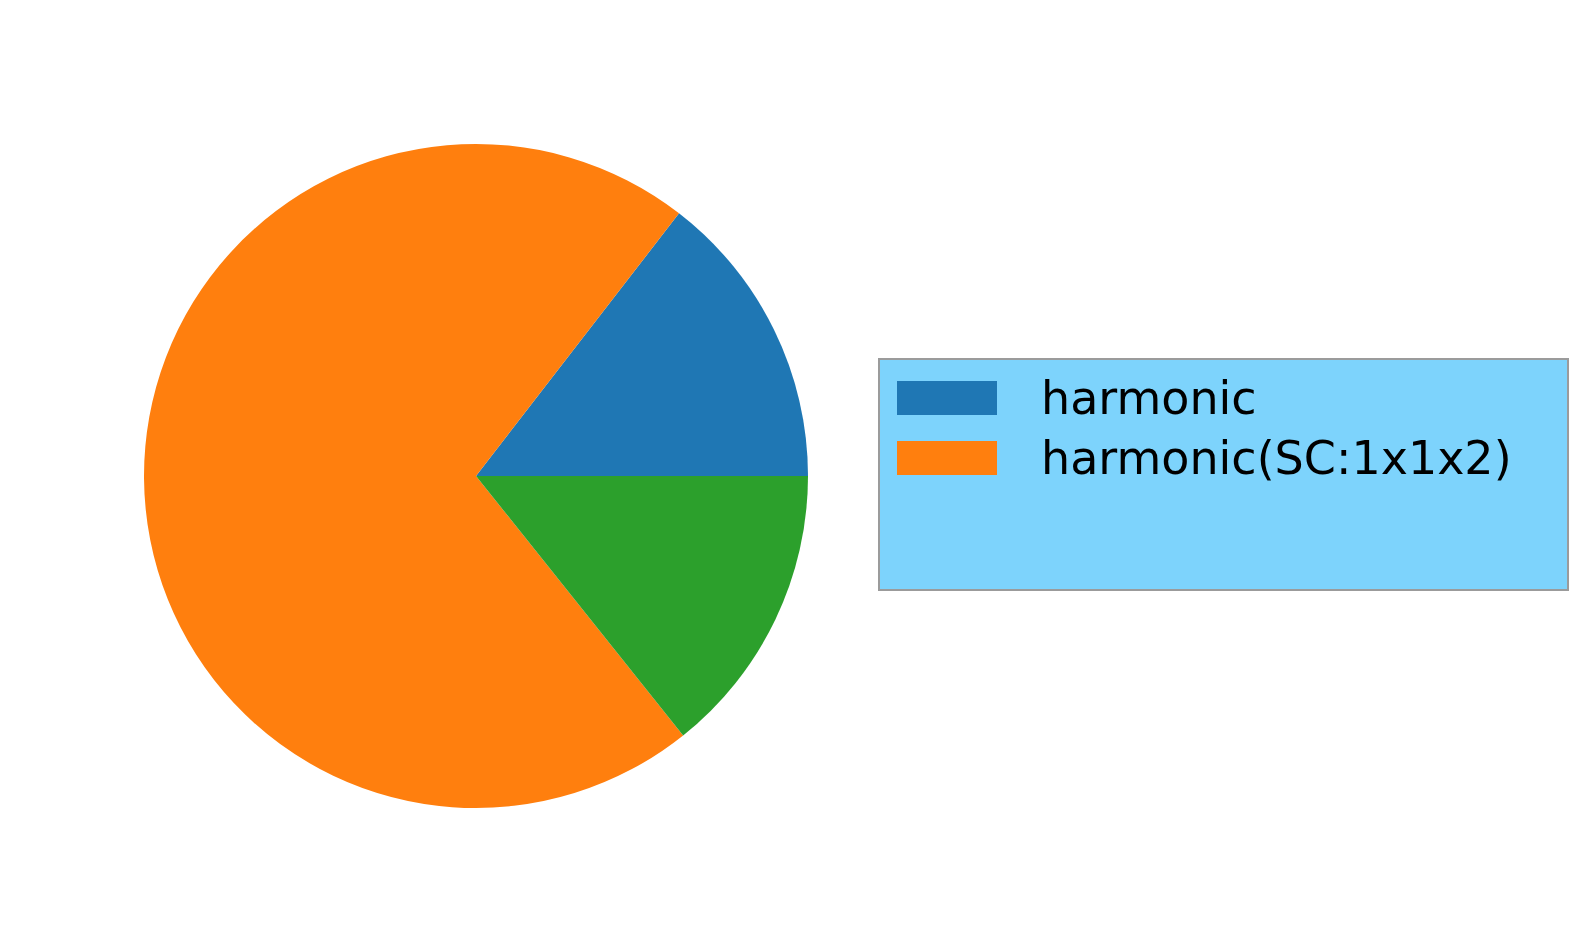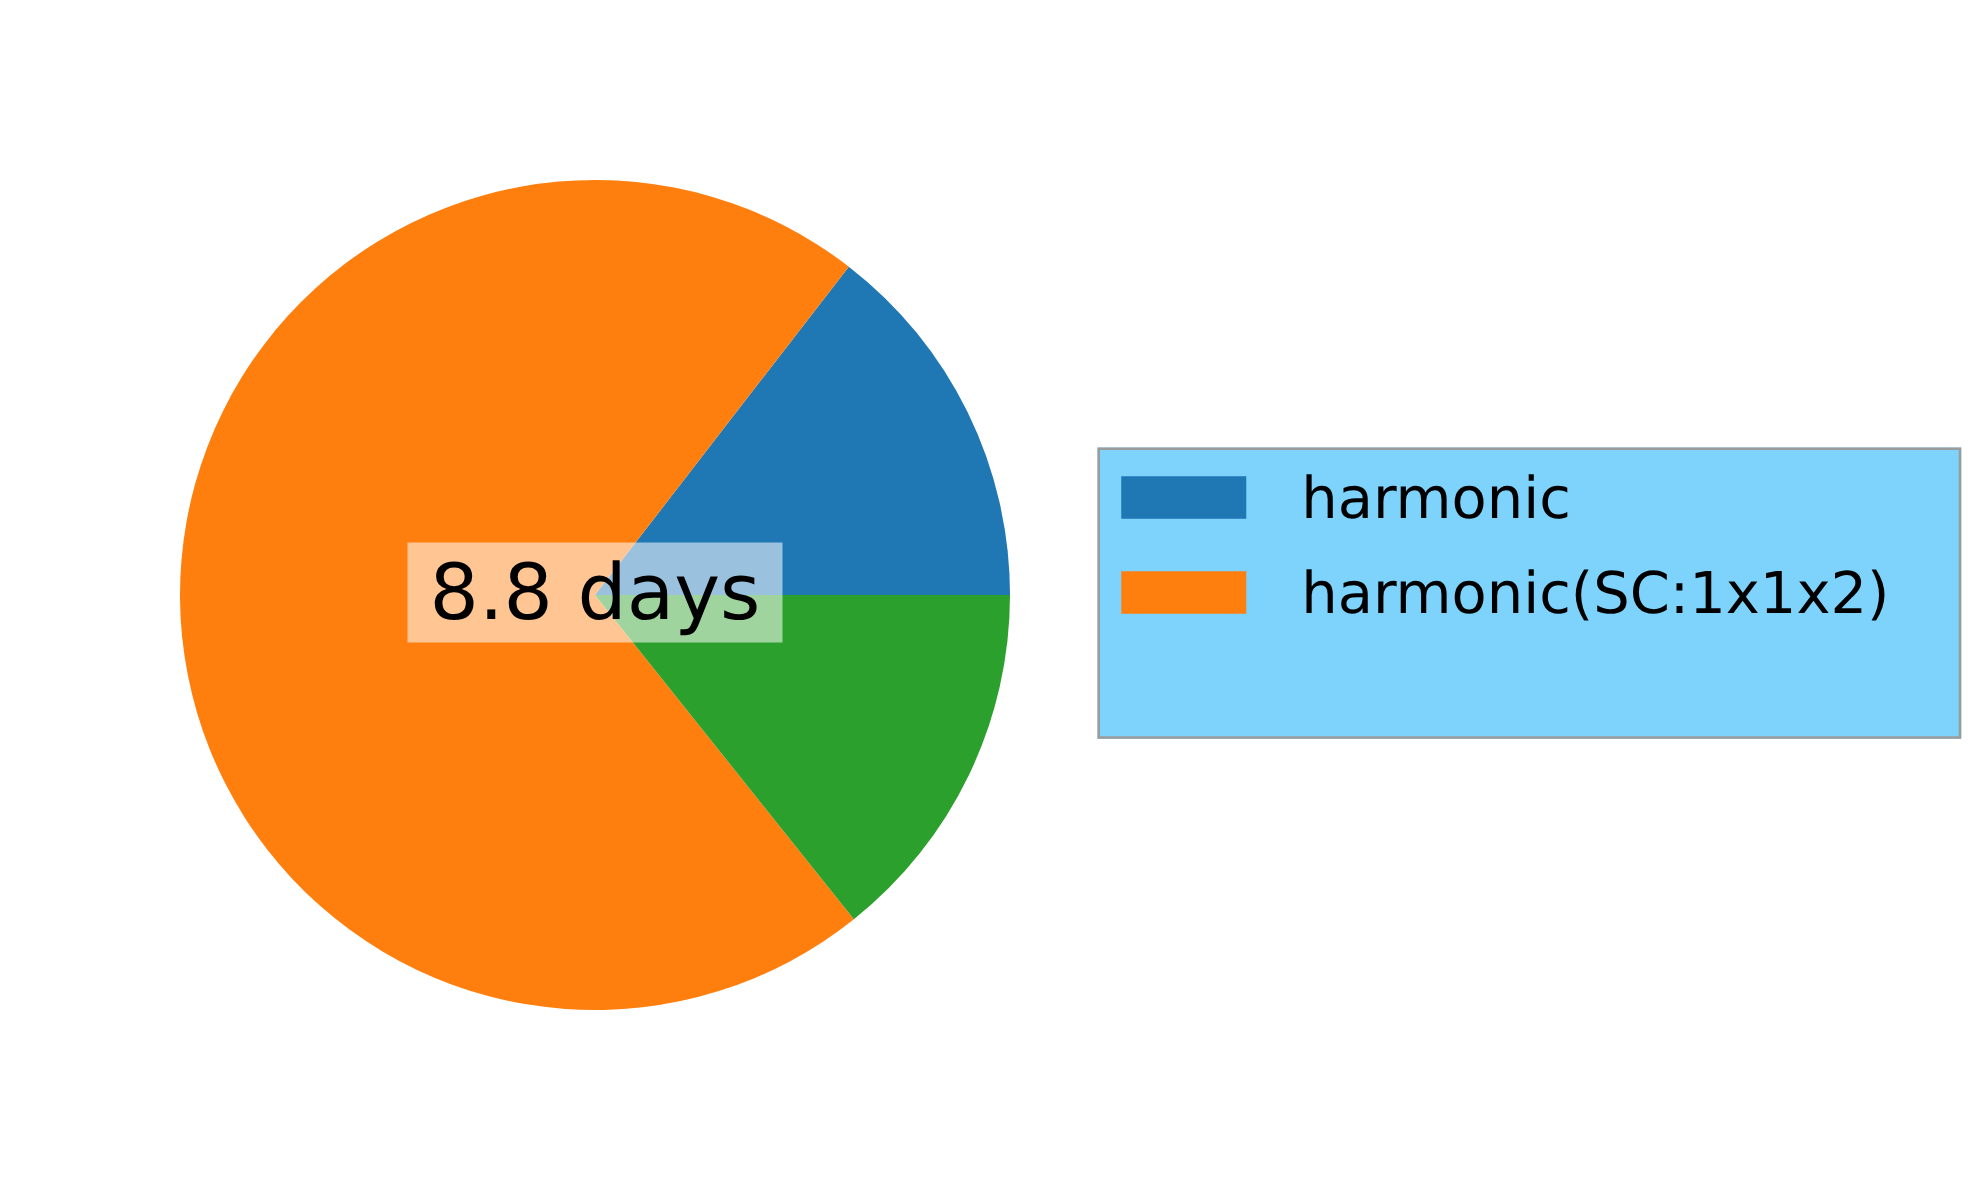--- a/index.html
+++ b/index.html
@@ -64,21 +64,21 @@
     margin-left: 44px;
   }
   .legend-row {
     position: absolute;
     left: 17px;
     height: 34px;
     display: flex;
     align-items: center;
   }
   .legend-row.r0 { top: 21px; }
-  .legend-row.r1 { top: 97px; }
+  .legend-row.r1 { top: 81px; }
   .legend-row.r2 { top: 165px; }
   .legend-swatch {
     width: 100px;
     height: 34px;
     flex: 0 0 auto;
   }
   .legend-label {
     margin-left: 44px;
     font-family: "DejaVu Sans", sans-serif;
     font-size: 46px;
@@ -93,23 +93,20 @@
 <div id="figure">
 
   <svg id="pie-svg" viewBox="0 0 1584 951" xmlns="http://www.w3.org/2000/svg">
     <g id="pie-slices">
         <path d="M 476 476 L 808.00 476.00 A 332 332 0 0 0 679.03 213.31 Z" fill="#1f77b4"></path>
         <path d="M 476 476 L 679.03 213.31 A 332 332 0 1 0 683.13 735.46 Z" fill="#ff7f0e"></path>
         <path d="M 476 476 L 683.13 735.46 A 332 332 0 0 0 808.00 476.00 Z" fill="#2ca02c"></path>
       </g>
   </svg>
 
-  <div id="center-label">
-    <span id="center-label-text">8.8 days</span>
-  </div>
 
   <div id="legend">
 
     <div class="legend-row r0">
       <span class="legend-swatch" id="swatch-0" style="background: rgb(31, 119, 180);"></span>
       <span class="legend-label">harmonic</span>
     </div>
 
     <div class="legend-row r1">
       <span class="legend-swatch" id="swatch-1" style="background: rgb(255, 127, 14);"></span>

